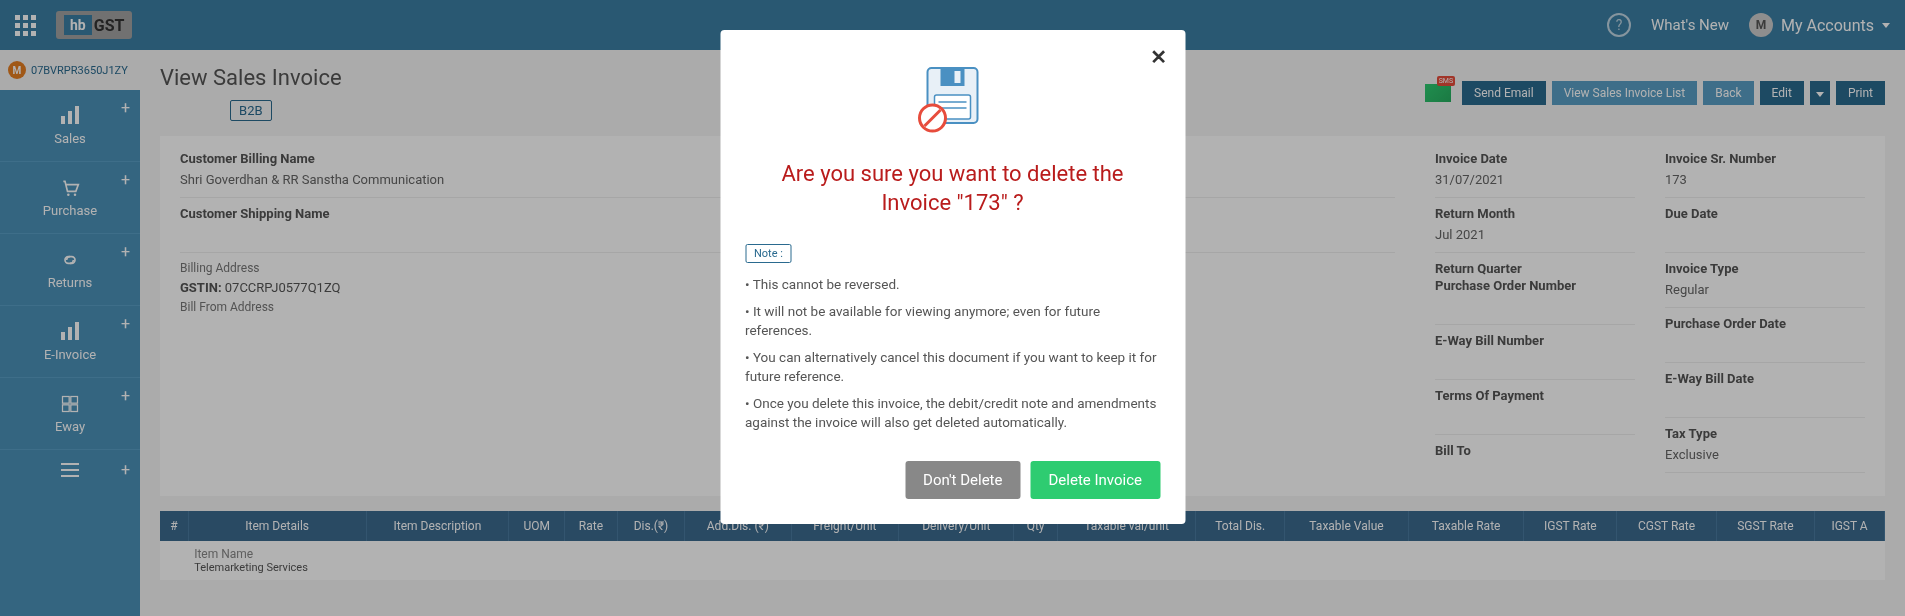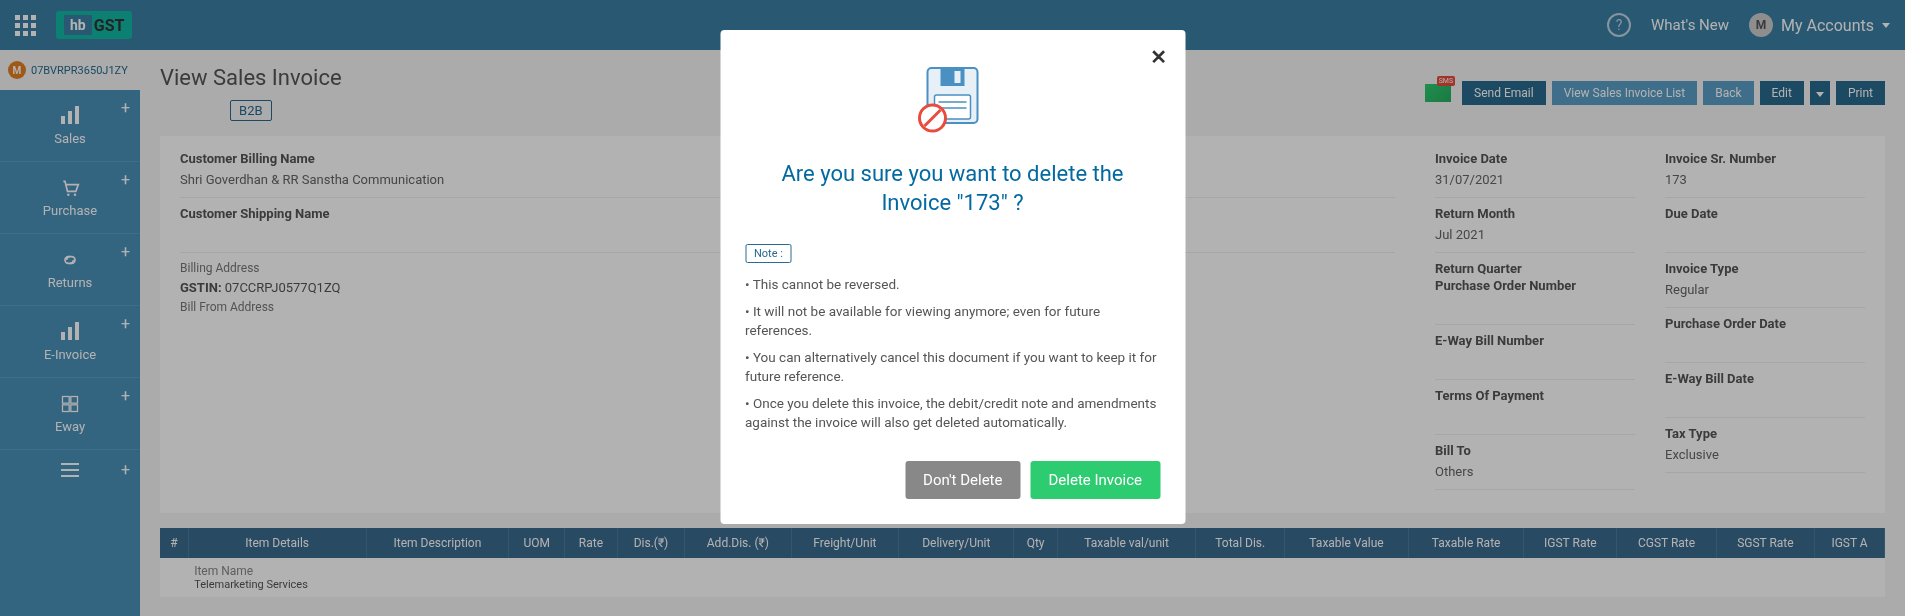--- a/index.html
+++ b/index.html
@@ -2,21 +2,21 @@
 <html><head>
 <meta charset="utf-8">
 <style>
 * { margin: 0; padding: 0; box-sizing: border-box; font-family: -apple-system, BlinkMacSystemFont, "Segoe UI", Roboto, sans-serif; }
 body { width: 1905px; height: 616px; overflow: hidden; background: #f5f5f5; position: relative; }
 
 
 .top-header { height: 50px; background: #3b7fa4; display: flex; align-items: center; padding: 0 15px; color: #fff; }
 .apps-icon { display: grid; grid-template-columns: repeat(3, 5px); gap: 3px; cursor: pointer; margin-right: 20px; }
 .apps-icon span { width: 5px; height: 5px; background: #fff; }
-.logo-badge { background: #14b8a6; padding: 4px 8px; display: flex; align-items: center; gap: 2px; border-radius: 3px; }
+.logo-badge { background: #a3a3a3; padding: 4px 8px; display: flex; align-items: center; gap: 2px; border-radius: 3px; }
 .logo-hb { background: #3b7fa4; color: #fff; padding: 2px 6px; font-weight: bold; font-size: 14px; }
 .logo-gst { color: #333; font-weight: bold; font-size: 16px; }
 .header-right { margin-left: auto; display: flex; align-items: center; gap: 20px; }
 .help-circle { width: 24px; height: 24px; border: 2px solid #c0d6e3; border-radius: 50%; display: flex; align-items: center; justify-content: center; color: #c0d6e3; font-size: 14px; cursor: pointer; }
 .header-link { color: #fff; font-size: 15px; cursor: pointer; }
 .avatar-m { width: 24px; height: 24px; background: #ccc; color: #555; border-radius: 50%; display: flex; align-items: center; justify-content: center; font-size: 12px; font-weight: bold; }
 .account-dropdown { display: flex; align-items: center; gap: 8px; cursor: pointer; }
 .chevron-down { width: 0; height: 0; border-left: 4px solid transparent; border-right: 4px solid transparent; border-top: 5px solid #fff; }
 
 
@@ -63,21 +63,21 @@
 .tbl { width: 100%; border-collapse: collapse; font-size: 12px; }
 .tbl th { background: #3b6a8f; color: #fff; padding: 8px 6px; font-weight: normal; text-align: center; border-right: 1px solid #4a7a9f; white-space: nowrap; }
 .tbl td { padding: 6px; background: #fff; font-size: 11px; color: #555; }
 .item-name-label { font-size: 12px; color: #888; text-align: center; }
 
 
 .overlay { position: absolute; inset: 0; background: rgba(0,0,0,0.3); z-index: 100; }
 .modal { position: absolute; left: 50%; top: 30px; transform: translateX(-50%); width: 465px; background: #fff; border-radius: 4px; padding: 30px 25px 25px 25px; z-index: 101; }
 .modal-close { position: absolute; top: 15px; right: 18px; font-size: 20px; font-weight: bold; cursor: pointer; color: #333; }
 .modal-icon-wrap { display: flex; justify-content: center; margin-bottom: 20px; }
-.modal-title { text-align: center; font-size: 22px; color: #0369a1; font-weight: normal; margin-bottom: 25px; line-height: 1.3; }
+.modal-title { text-align: center; font-size: 22px; color: #b91c1c; font-weight: normal; margin-bottom: 25px; line-height: 1.3; }
 .note-badge { display: inline-block; border: 1px solid #2a6a8f; color: #2a6a8f; padding: 2px 8px; font-size: 11px; border-radius: 2px; margin-bottom: 12px; }
 .note-item { font-size: 13.5px; color: #555; margin-bottom: 8px; line-height: 1.4; }
 .modal-actions { display: flex; justify-content: flex-end; gap: 10px; margin-top: 30px; }
 .btn-gray { background: #888; color: #fff; padding: 4px 18px; font-size: 15px; border: none; cursor: pointer; border-radius: 3px; }
 .btn-green { background: #2ecc71; color: #fff; padding: 10px 18px; font-size: 15px; border: none; cursor: pointer; border-radius: 3px; }
 
 
 .save-icon-svg { width: 80px; height: 80px; }
 </style>
 </head>
@@ -204,21 +204,20 @@
           <div class="field-label">Return Month</div>
           <div class="field-value">Jul 2021</div>
           <div class="field-label">Return Quarter</div>
           <div class="field-label">Purchase Order Number</div>
           <div class="field-value">&nbsp;</div>
           <div class="field-label">E-Way Bill Number</div>
           <div class="field-value">&nbsp;</div>
           <div class="field-label">Terms Of Payment</div>
           <div class="field-value">&nbsp;</div>
           <div class="field-label">Bill To</div>
-          <div class="field-value">Others</div>
         </div>
       <div class="col-right" id="rcol2">
           <div class="field-label">Invoice Sr. Number</div>
           <div class="field-value">173</div>
           <div class="field-label">Due Date</div>
           <div class="field-value">&nbsp;</div>
           <div class="field-label">Invoice Type</div>
           <div class="field-value">Regular</div>
           <div class="field-label">Purchase Order Date</div>
           <div class="field-value">&nbsp;</div>

